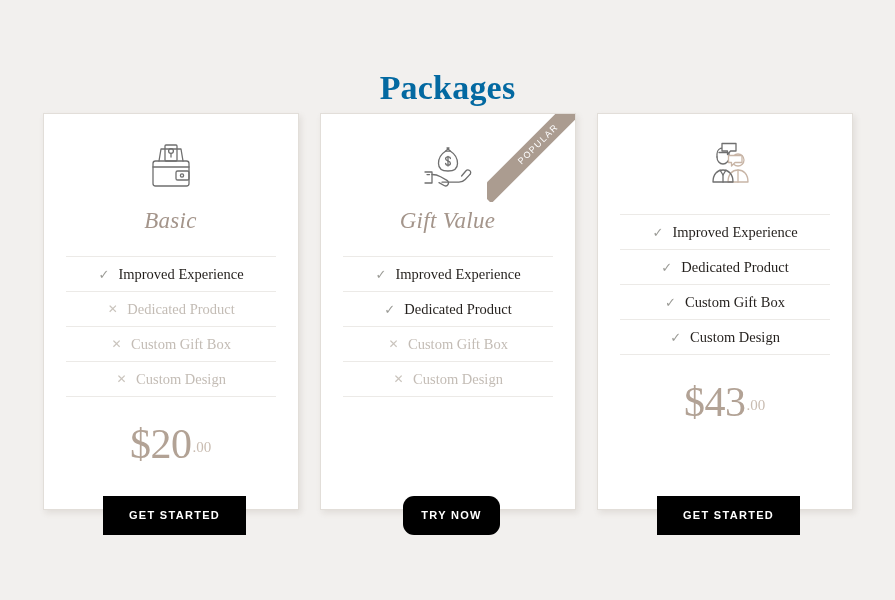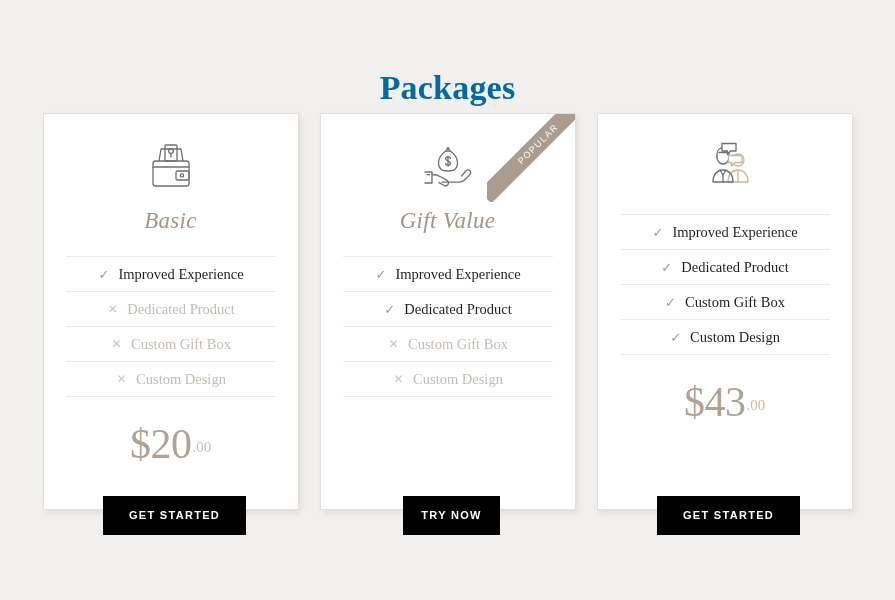--- a/index.html
+++ b/index.html
@@ -169,21 +169,21 @@
     border: none;
     font-family: "Liberation Sans", sans-serif;
     font-size: 11px;
     font-weight: 700;
     letter-spacing: 1.3px;
     padding: 14px 26px;
     min-width: 116px;
     cursor: pointer;
     line-height: 1;
   }
-  .cta.narrow { min-width: 96px; padding-left: 18px; padding-right: 18px; }
+  .cta.narrow { min-width: 96px; padding-left: 18px; padding-right: 18px; border-radius: 11px; }
 
   svg { display: block; }
 </style>
 </head>
 <body>
 
 <h1 class="page-title">Packages</h1>
 
 <div class="cards-row">
 

